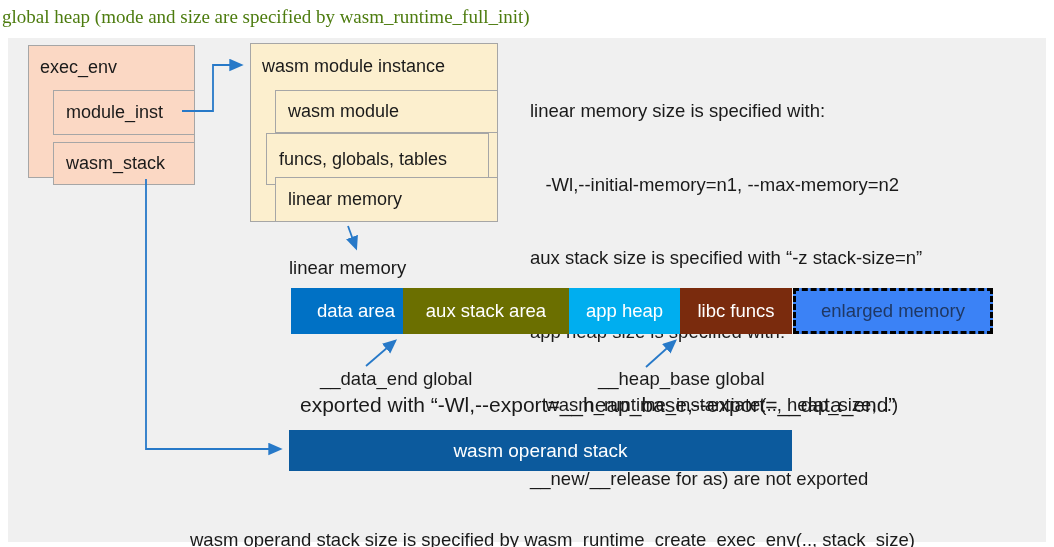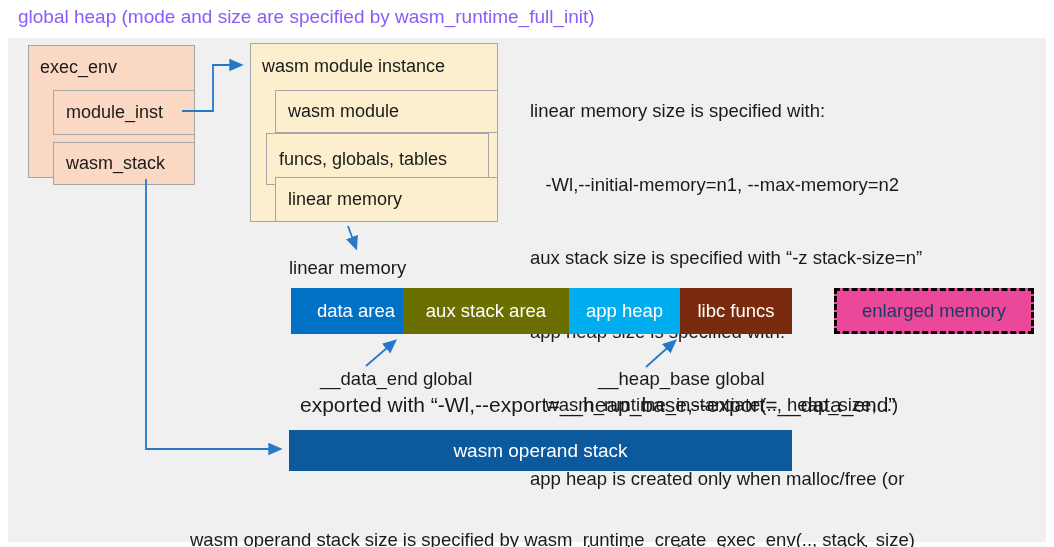--- a/index.html
+++ b/index.html
@@ -1,22 +1,23 @@
 <!DOCTYPE html>
 <html><head>
 <meta charset="utf-8">
 <style>
   html,body{margin:0;padding:0;background:#ffffff;}
   .stage{
     position:relative;width:1054px;height:547px;overflow:hidden;
     font-family:"Liberation Sans",sans-serif;color:#1a1a1a;background:#ffffff;
   }
   .title{
-    position:absolute;left:18px;top:6px;font-size:19px;color:#8b5cf6;
+    position:absolute;left:2px;top:6px;font-size:19px;color:#4d7c0f;
     white-space:nowrap;
+    font-family:Liberation Serif, serif;
   }
   .panel{
     position:absolute;left:8px;top:38px;width:1038px;height:504px;
     background:#F0F0F0;
   }
   .box{position:absolute;box-sizing:border-box;border:1px solid #A6A6A6;font-size:18px;}
   .salmon{background:#FBD8C4;}
   .cream{background:#FCEFCE;}
   .box .lbl{position:absolute;left:12px;top:0;height:100%;display:flex;align-items:center;white-space:nowrap;}
   
@@ -33,21 +34,21 @@
   
   .notes{position:absolute;left:530px;top:50px;font-size:18.5px;line-height:24.5px;white-space:pre;}
   
   .lm-label{position:absolute;left:289px;top:257px;font-size:18.5px;}
   .seg{position:absolute;top:288px;height:46px;display:flex;align-items:center;justify-content:center;
        color:#fff;font-size:18.5px;box-sizing:border-box;white-space:nowrap;}
   .seg-data{left:291px;width:130px;background:#0071C5;}
   .seg-aux{left:403px;width:166px;background:#6B6F00;}
   .seg-app{left:569px;width:111px;background:#00AEEF;}
   .seg-libc{left:680px;width:112px;background:#7A2B0D;}
-  .seg-enlarged{left:834px;width:200px;background:#ec4899;color:#1F3864;border:3px dashed #000;}
+  .seg-enlarged{left:793px;width:200px;background:#3b82f6;color:#1F3864;border:3px dashed #000;}
   
   .g-dataend{position:absolute;left:320px;top:368px;font-size:18.5px;}
   .g-heapbase{position:absolute;left:598px;top:368px;font-size:18.5px;}
   .g-exported{position:absolute;left:300px;top:393px;font-size:21px;white-space:nowrap;}
   
   .operand{position:absolute;left:289px;top:430px;width:503px;height:41px;background:#0C5A9D;
            color:#fff;font-size:19px;display:flex;align-items:center;justify-content:center;}
   
   .footer{position:absolute;left:190px;top:479px;font-size:18.5px;line-height:24.5px;white-space:pre;}
   .connectors{position:absolute;left:0;top:0;width:1054px;height:547px;pointer-events:none;}
@@ -81,21 +82,20 @@
   <div class="box cream mi-row3">
     <span class="lbl">linear memory</span>
   </div>
 
   <div class="notes">
     <div>linear memory size is specified with:</div>
     <div>   -Wl,--initial-memory=n1, --max-memory=n2</div>
     <div>aux stack size is specified with “-z stack-size=n”</div>
     <div>app heap size is specified with:</div>
     <div>   wasm_runtime_instantiate(.., heap_size, ..)</div>
-    <div>app heap is created only when malloc/free (or</div>
     <div>__new/__release for as) are not exported</div>
   </div>
 
   <div class="lm-label">linear memory</div>
   <div class="seg seg-data">data area</div>
   <div class="seg seg-aux">aux stack area</div>
   <div class="seg seg-app">app heap</div>
   <div class="seg seg-libc">libc funcs</div>
   <div class="seg seg-enlarged">enlarged memory</div>
 

